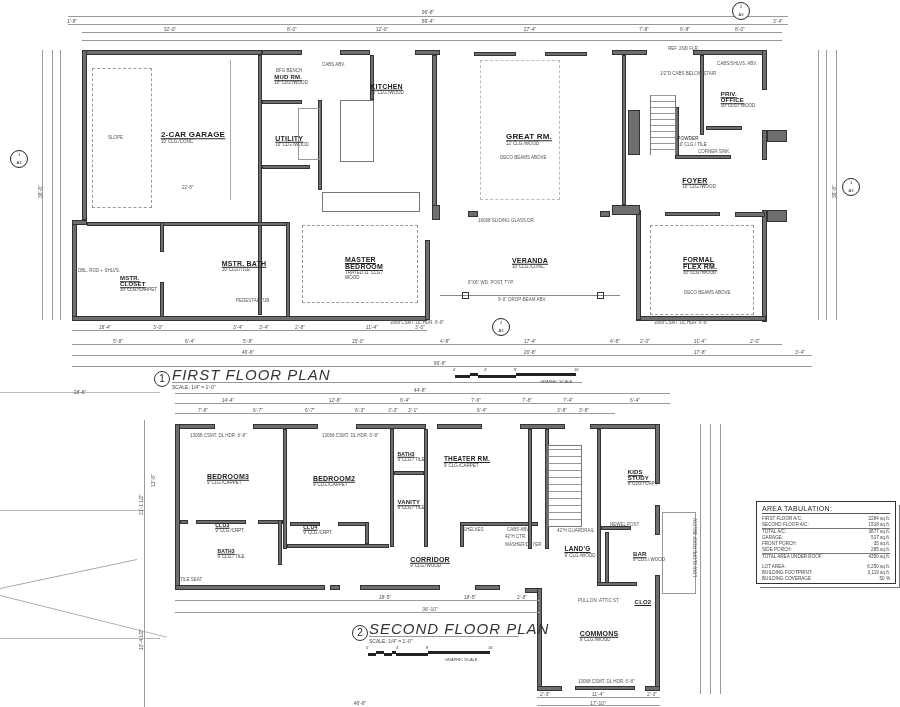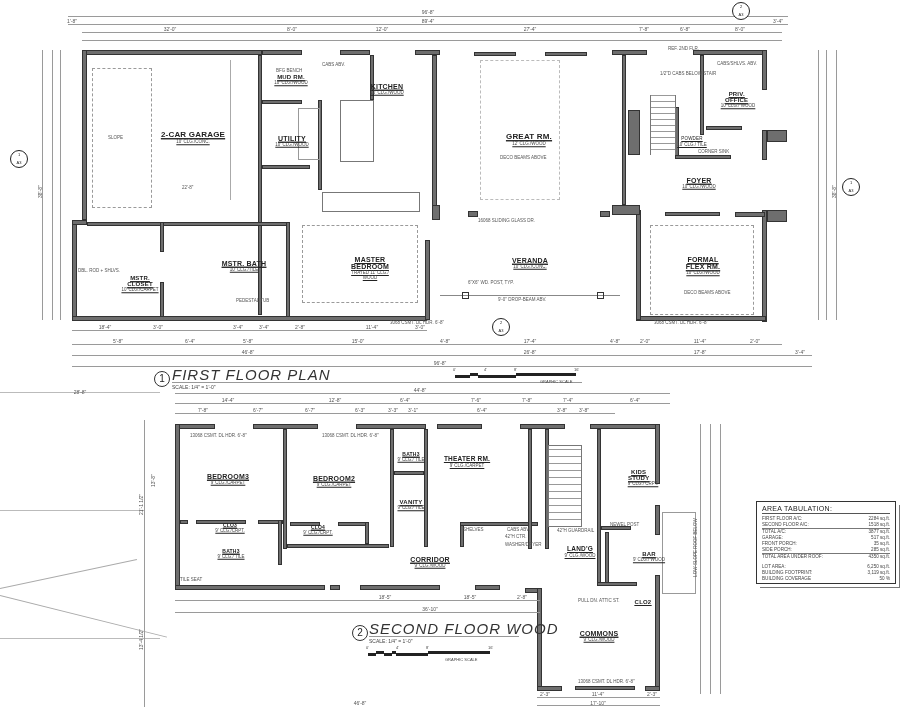--- a/index.html
+++ b/index.html
@@ -4,21 +4,21 @@
 <style>
   html, body { margin:0; padding:0; background:#ffffff; }
   body { width:900px; height:707px; position:relative; overflow:hidden; font-family:"Liberation Sans", sans-serif; color:#222; }
   .abs { position:absolute; }
   .wall { position:absolute; background:#6e6e6e; border:1px solid #333; box-sizing:border-box; }
   .thin { position:absolute; background:#444; }
   .dimline { position:absolute; border-top:1px solid #9a9a9a; height:0; }
   .vdimline { position:absolute; border-left:1px solid #9a9a9a; width:0; }
   .dimtxt { position:absolute; font-size:5px; color:#555; white-space:nowrap; transform:translateX(-50%); }
   .vdimtxt { position:absolute; font-size:5px; color:#555; white-space:nowrap; transform:rotate(-90deg); transform-origin:left top; }
-  .room { position:absolute; text-align:center; transform:translate(-50%,-50%); line-height:1;text-decoration:underline; }
+  .room { position:absolute; text-align:left; transform:translate(-50%,-50%); line-height:1; }
   .room .nm { font-size:8px; font-weight:bold; text-decoration:underline; letter-spacing:0.2px; display:block; }
   .room .sub { font-size:4.5px; color:#444; display:block; margin-top:1px; }
   .note { position:absolute; font-size:4.5px; color:#555; white-space:nowrap; }
   .dash { position:absolute; border:1px dashed #9a9a9a; box-sizing:border-box; }
   .title { position:absolute; font-style:italic; font-size:15px; letter-spacing:1px; color:#333; white-space:nowrap; }
   .scale-lbl { position:absolute; font-size:5px; color:#444; white-space:nowrap; }
   .circle-num { position:absolute; width:14px; height:14px; border:1px solid #333; border-radius:50%; font-size:10px; text-align:center; line-height:14px; }
   .underline { position:absolute; border-top:1px solid #999; height:0; }
   .gscale { position:absolute; height:4px; }
   .gscale span { position:absolute; top:0; height:3px; background:#222; }
@@ -407,21 +407,21 @@
   <div class="dimtxt" style="left:598px;top:691px;">11'-4"</div>
   <div class="dimtxt" style="left:652px;top:691px;">2'-3"</div>
   <div class="dimline" style="left:537px;top:705px;width:123px;"></div>
   <div class="dimtxt" style="left:598px;top:700px;">17'-10"</div>
 
   <div class="vdimline" style="left:700px;top:424px;height:270px;"></div>
   <div class="vdimline" style="left:710px;top:424px;height:270px;"></div>
   <div class="vdimline" style="left:720px;top:424px;height:270px;"></div>
 
   <div class="circle-num" style="left:352px;top:625px;">2</div>
-  <div class="title" style="left:369px;top:620px;">SECOND FLOOR WOOD</div>
+  <div class="title" style="left:369px;top:620px;">SECOND FLOOR PLAN</div>
   <div class="underline" style="left:369px;top:636px;width:150px;"></div>
   <div class="scale-lbl" style="left:369px;top:638px;">SCALE: 1/4" = 1'-0"</div>
   <div class="gscale" style="left:368px;top:651px;width:123px;">
     <span style="left:0;width:8px;top:2px;"></span>
       <span style="left:8px;width:8px;"></span>
       <span style="left:16px;width:8px;top:2px;"></span>
       <span style="left:24px;width:4px;"></span>
       <span style="left:28px;width:32px;top:2px;"></span>
       <span style="left:60px;width:62px;"></span>
   </div>

